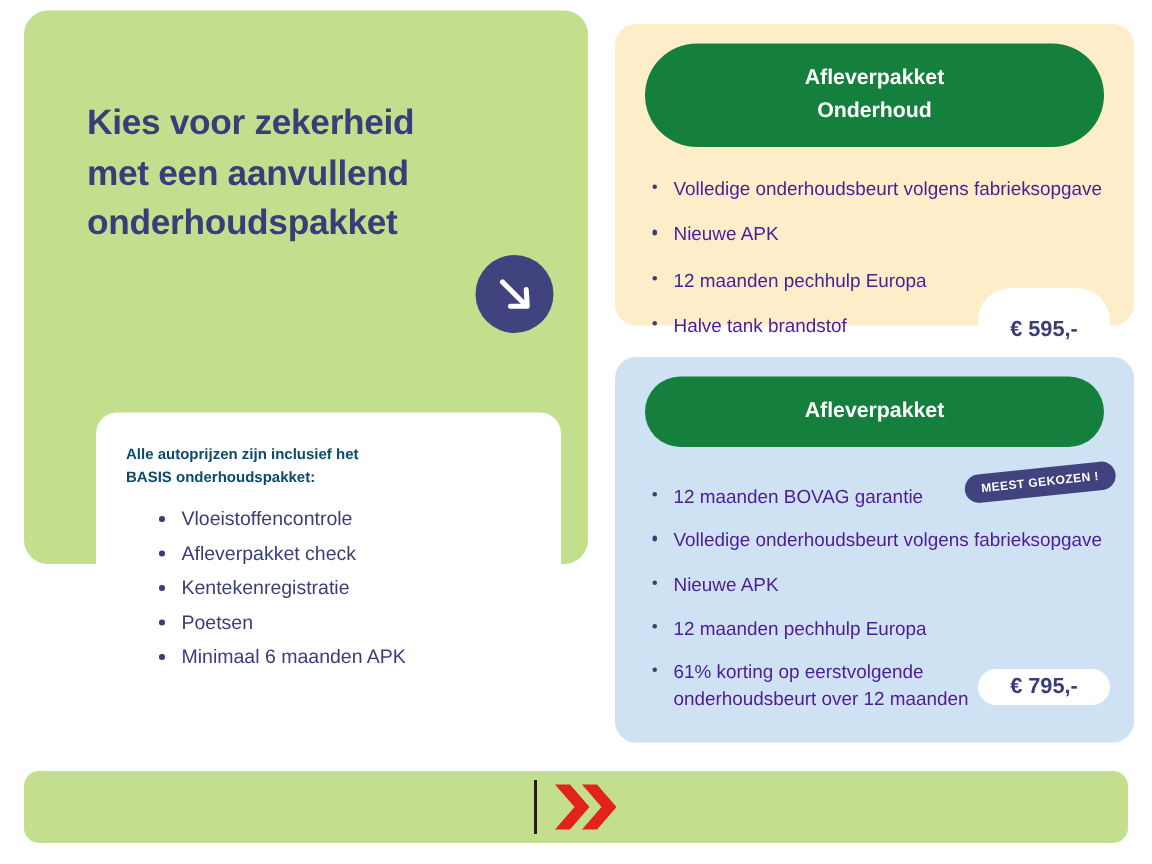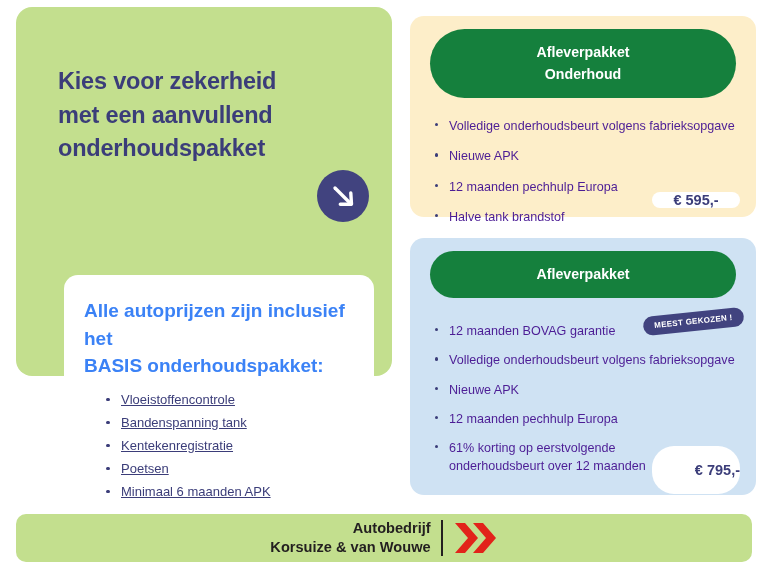--- a/index.html
+++ b/index.html
@@ -58,34 +58,33 @@
     left: 48px;
     top: 268px;
     width: 310px;
     height: 184px;
     background: #ffffff;
     border-radius: 14px;
     box-sizing: border-box;
     padding: 22px 20px 0 20px;
   }
   .white-card-title {
-    color: #3b82f6;
-    font-size: 19px;
+    color: #0c4a6e;
+    font-size: 10px;
     font-weight: bold;
     line-height: 1.45;
     margin: 0;
   }
   .basis-list {
     list-style: none;
     margin: 13px 0 0 0;
     padding: 0 0 0 22px;
     color: #3b3d79;
     font-size: 13px;
     line-height: 1.0;
-    text-decoration: underline;
   }
   .basis-list li {
     position: relative;
     padding-left: 15px;
     margin-bottom: 10px;
   }
   .basis-list li::before {
     content: "";
     position: absolute;
     left: 0;
@@ -171,28 +170,27 @@
     font-size: 14.5px;
     font-weight: bold;
     text-align: center;
     box-sizing: border-box;
   }
   .cream .price-pill {
     left: 652px - 410px;
     right: 10px;
     width: 88px;
     top: 176px;
-    padding: 0 0;
+    padding: 20px 0;
   }
   .blue .price-pill {
     right: 14px;
     width: 88px;
     top: 212px;
-    padding: 16px 0;
-    text-align: right;
+    padding: 4px 0;
   }
 
   .badge {
     position: absolute;
     top: 74px;
     right: 12px;
     background: #41437f;
     color: #ffffff;
     font-size: 8px;
     font-weight: bold;
@@ -264,21 +262,21 @@
     </svg>
   </div>
 
   <div class="white-card">
     <div class="white-card-title">
       <span>Alle autoprijzen zijn inclusief het</span><br>
       <span>BASIS onderhoudspakket:</span>
     </div>
     <ul class="basis-list">
       <li>Vloeistoffencontrole</li>
-      <li>Bandenspanning tank</li>
+      <li>Afleverpakket check</li>
       <li>Kentekenregistratie</li>
       <li>Poetsen</li>
       <li>Minimaal 6 maanden APK</li>
     </ul>
   </div>
 </div>
 
 <div class="pkg-card cream">
   <div class="pkg-header">
     <span>Afleverpakket</span>
@@ -303,23 +301,19 @@
     <li>Volledige onderhoudsbeurt volgens fabrieksopgave</li>
     <li>Nieuwe APK</li>
     <li>12 maanden pechhulp Europa</li>
     <li style="width:262px;">61% korting op eerstvolgende onderhoudsbeurt over 12 maanden</li>
   </ul>
   <div class="price-pill" style="left:242px;top:208px;">€ 795,-</div>
 </div>
 
 <div class="footer-bar">
   <div class="footer-logo">
-    <div class="footer-text">
-      <span>Autobedrijf</span><br>
-      <span>Korsuize &amp; van Wouwe</span>
-    </div>
     <div class="footer-divider"></div>
     <svg class="footer-chevrons" width="44" height="36" viewBox="0 0 44 36" xmlns="http://www.w3.org/2000/svg">
       <polygon points="1,3 11,3 24,18 11,33 1,33 14,18" fill="#e2231a"></polygon>
       <polygon points="19,3 29,3 42,18 29,33 19,33 32,18" fill="#e2231a"></polygon>
     </svg>
   </div>
 </div>
 
 </body></html>

